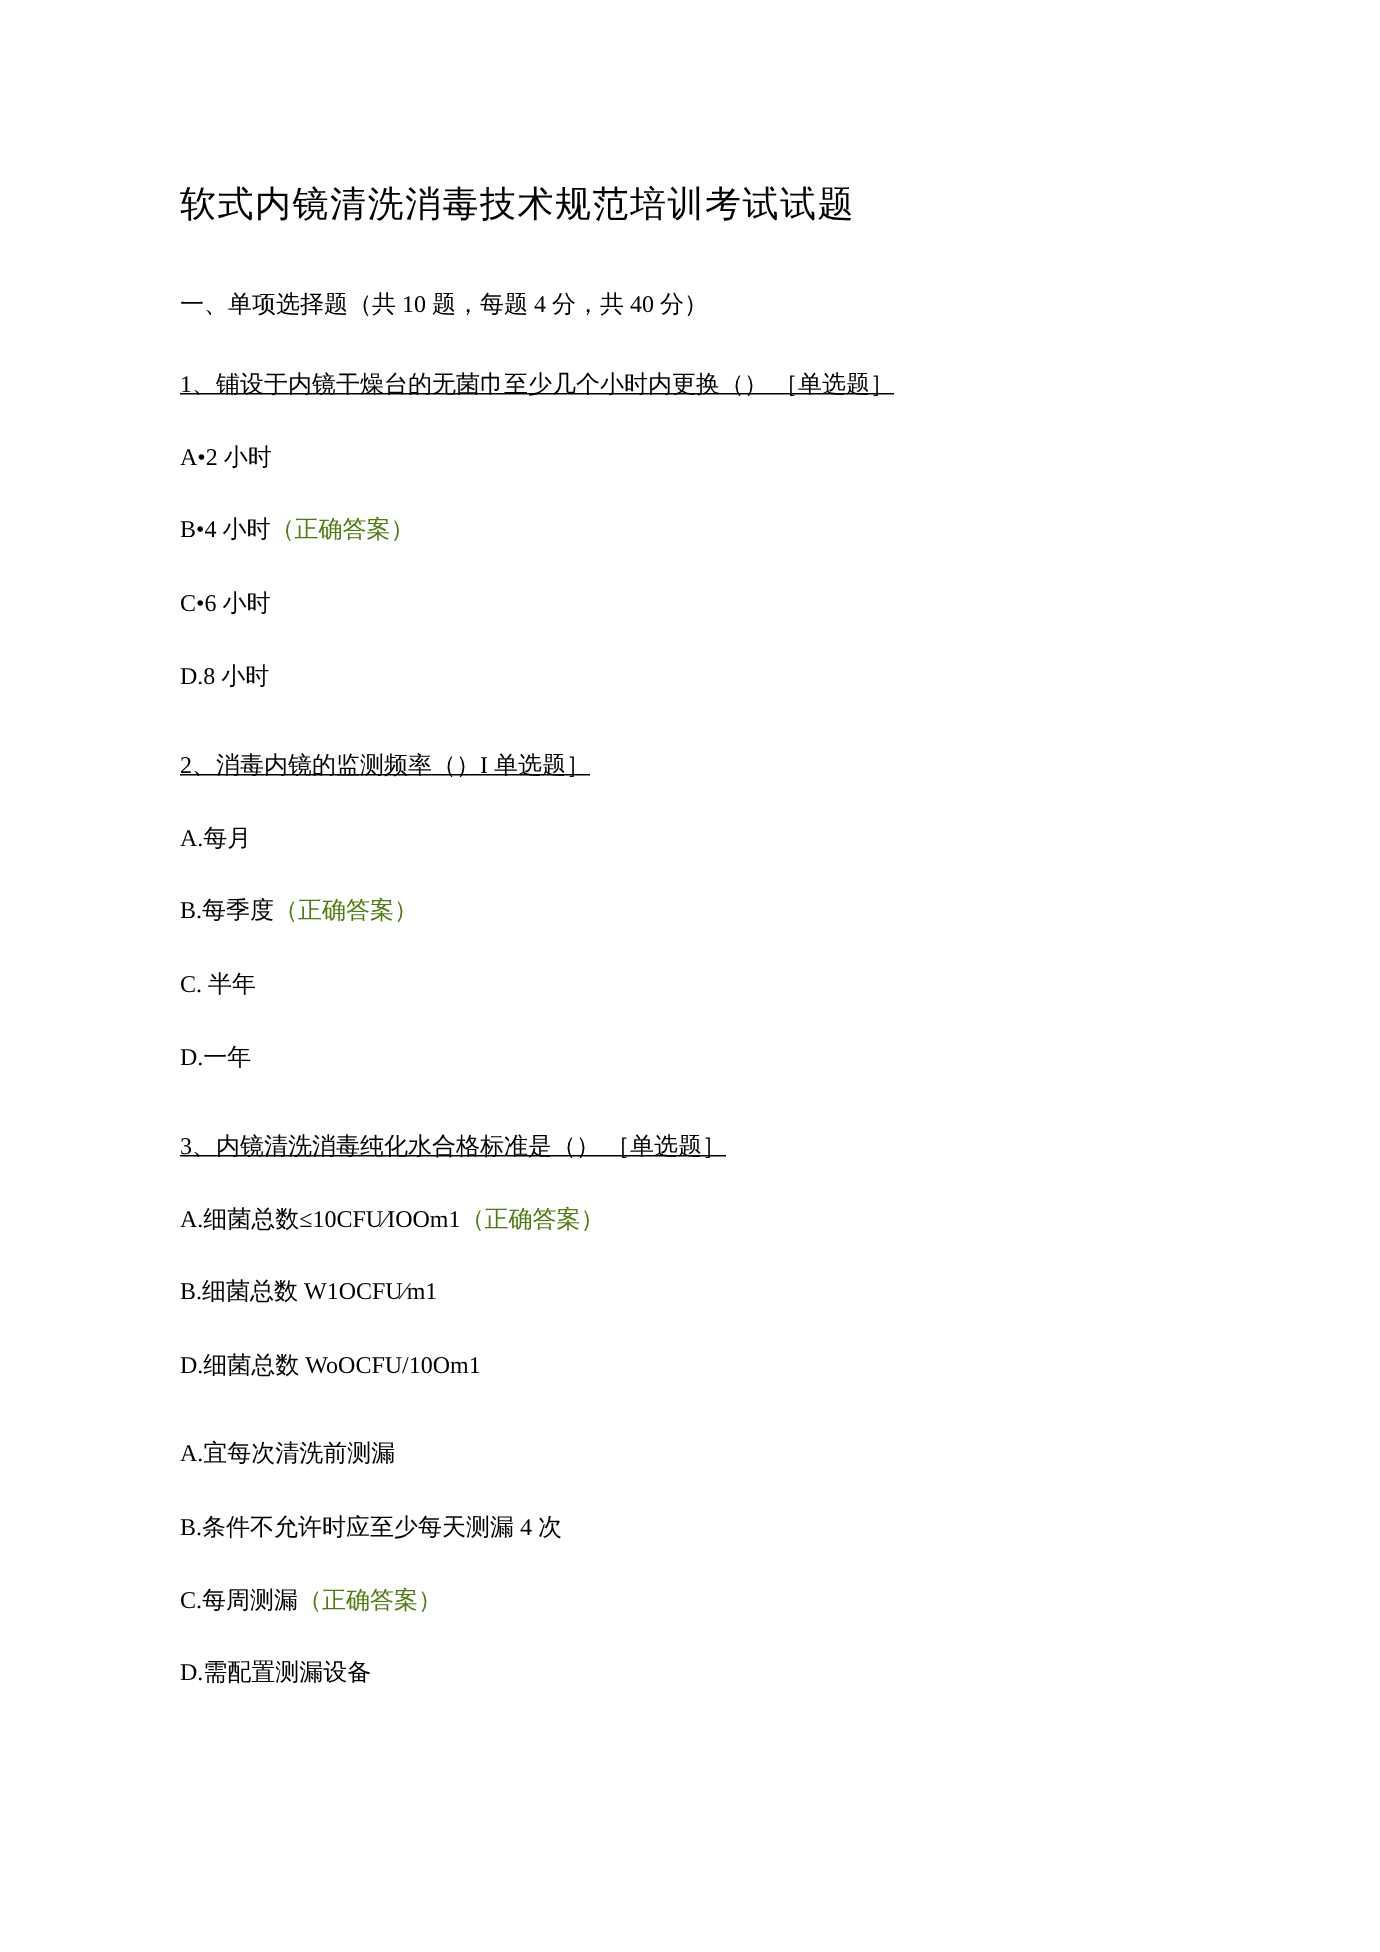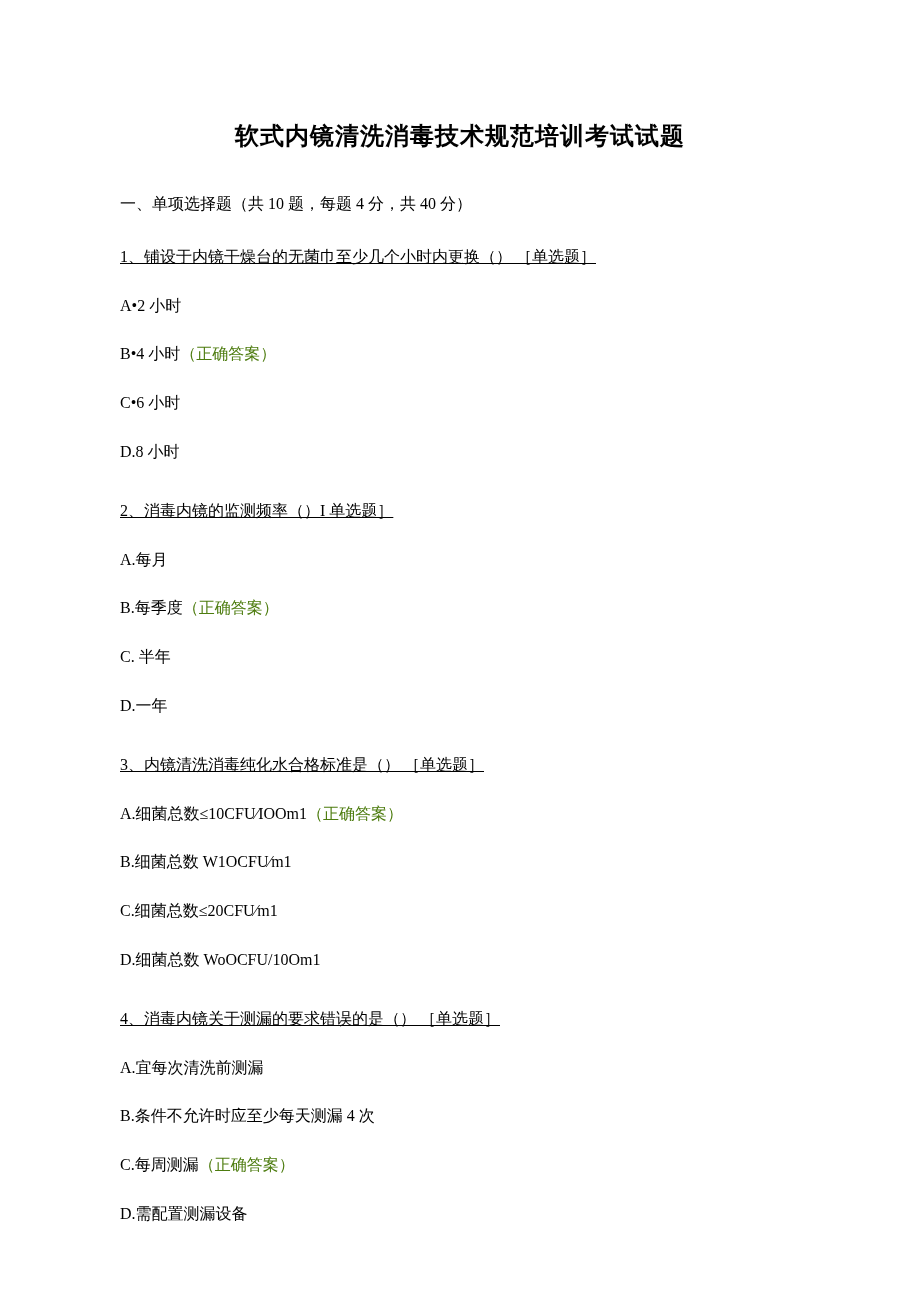--- a/index.html
+++ b/index.html
@@ -8,23 +8,23 @@
       margin: 0;
       padding: 0;
       width: 920px;
       color: #000000;
     }
     .page {
       padding: 120px 120px 80px 120px;
       box-sizing: border-box;
     }
     .title {
-      text-align: center;
+      text-align: left;
       font-size: 24px;
-      font-weight: bold;
+      font-weight: normal;
       margin-bottom: 38px;
       letter-spacing: 1px;
     }
     .section-header {
       font-size: 16px;
       margin-bottom: 24px;
       line-height: 1.8;
       font-family: Liberation Serif, serif;
     }
     .question-text {
@@ -63,24 +63,22 @@
         <div class="question-text">2、消毒内镜的监测频率（）I 单选题］</div>
         <div class="option"><span>A.每月</span></div>
         <div class="option"><span>B.每季度</span><span class="correct">（正确答案）</span></div>
         <div class="option"><span>C. 半年</span></div>
         <div class="option"><span>D.一年</span></div>
       </div>
       <div class="question-block">
         <div class="question-text">3、内镜清洗消毒纯化水合格标准是（） ［单选题］</div>
         <div class="option"><span>A.细菌总数≤10CFU⁄IOOm1</span><span class="correct">（正确答案）</span></div>
         <div class="option"><span>B.细菌总数 W1OCFU⁄m1</span></div>
-        <div class="option"><span>C.细菌总数≤20CFU⁄m1</span></div>
         <div class="option"><span>D.细菌总数 WoOCFU/10Om1</span></div>
       </div>
       <div class="question-block">
-        <div class="question-text">4、消毒内镜关于测漏的要求错误的是（） ［单选题］</div>
         <div class="option"><span>A.宜每次清洗前测漏</span></div>
         <div class="option"><span>B.条件不允许时应至少每天测漏 4 次</span></div>
         <div class="option"><span>C.每周测漏</span><span class="correct">（正确答案）</span></div>
         <div class="option"><span>D.需配置测漏设备</span></div>
       </div>
     </div>
 </div>
 
 </body></html>

